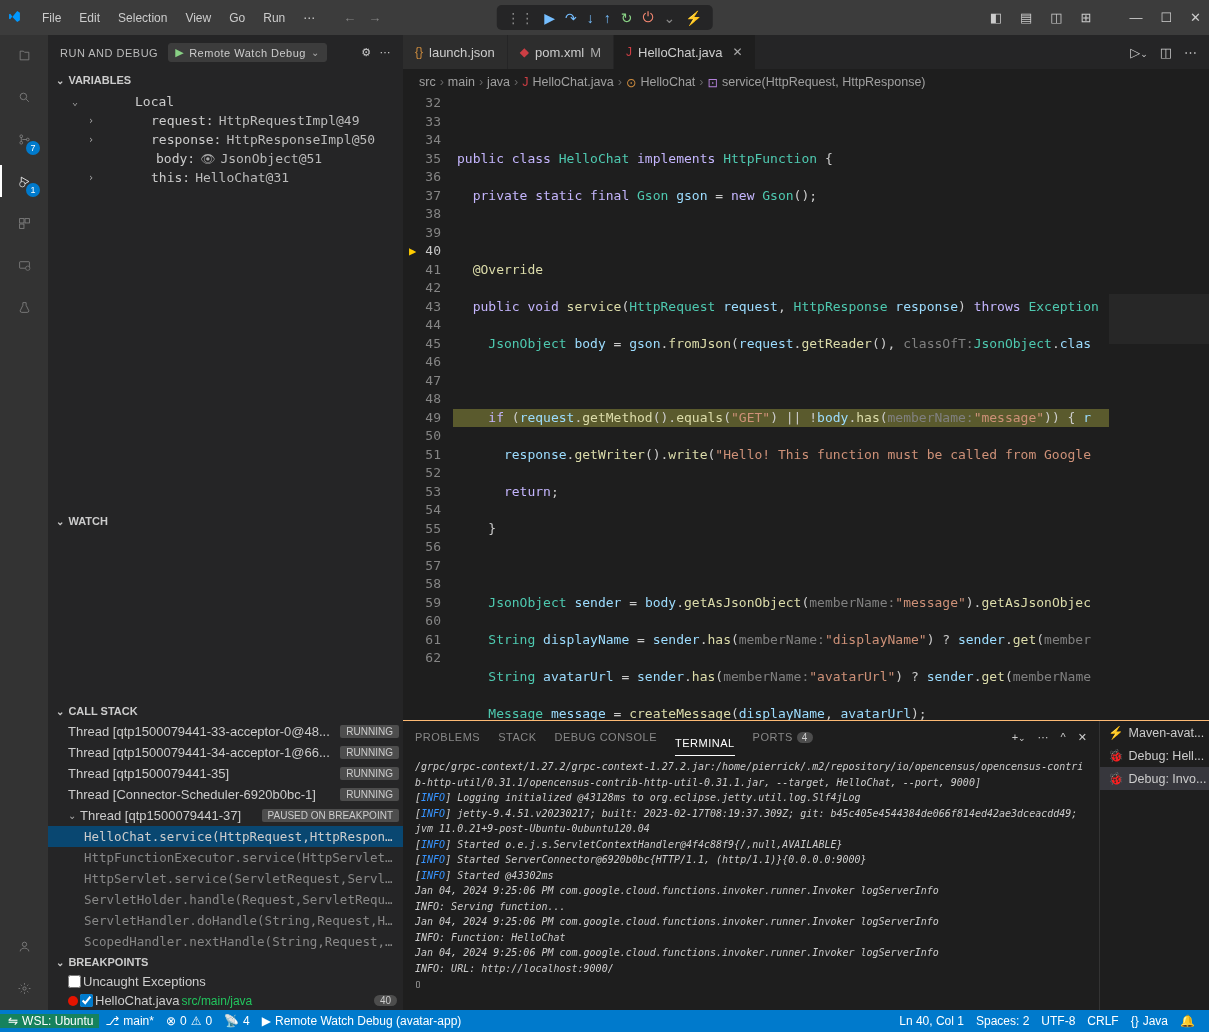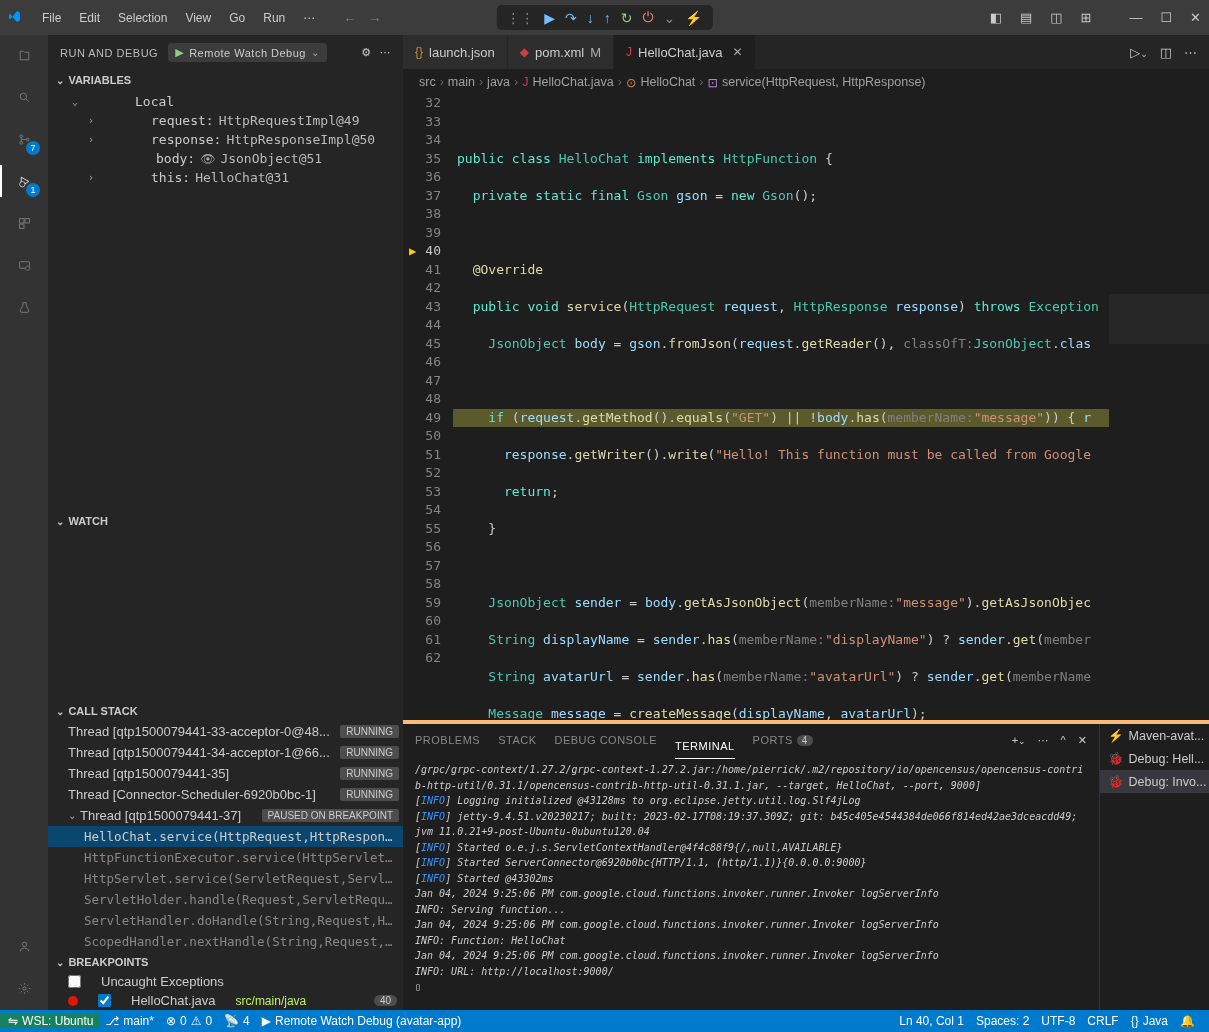--- a/index.html
+++ b/index.html
@@ -52,24 +52,24 @@
 .callstack .thread-row { display:flex; align-items:center; padding: 3px 4px 3px 20px; white-space:nowrap;}
 .callstack .thread-row .chev { font-size:10px; width:12px; color:#aaa;}
 .callstack .thread-row .label { flex:1; overflow:hidden; text-overflow:ellipsis;}
 .callstack .thread-row .status { background:#4d4d4d; color:#ccc; font-size:10px; padding:1px 6px; border-radius:2px; margin-left: 4px;}
 .callstack .frame { padding: 3px 4px 3px 36px; white-space:nowrap; overflow:hidden; text-overflow:ellipsis; font-family: Consolas, monospace; font-size:12.5px;}
 .callstack .frame.active { background:#094771;}
 .callstack .frame.dim { color:#888;}
 
 .breakpoints-section { flex-shrink:0;}
 .breakpoints { font-size:13px; }
-.bp-row { display:flex; align-items:center; padding: 2px 6px 2px 20px; gap:20px;}
+.bp-row { display:flex; align-items:center; padding: 2px 6px 2px 20px; gap:2px;}
 .bp-row input[type=checkbox] { accent-color:#007acc;}
 .bp-row .dot { width:10px; height:10px; border-radius:50%; background:#e51400;}
-.bp-row .path { color:#bef264; font-size:12px;}
+.bp-row .path { color:#22c55e; font-size:12px;}
 .bp-row .count { margin-left:auto; background:#4d4d4d; border-radius:8px; padding:0 6px; font-size:10px; color:#ccc;}
 
 .editor-area { flex:1; display:flex; flex-direction:column; background:#1e1e1e; overflow:hidden;}
 .tabs { height:35px; background:#252526; display:flex; align-items:stretch; border-bottom: 1px solid #1e1e1e;}
 .tab { display:flex; align-items:center; padding: 0 12px; gap:6px; background:#2d2d2d; border-right:1px solid #252526; cursor:pointer; font-size:13px;}
 .tab.active { background:#1e1e1e;}
 .tab .icon { font-size:12px;}
 .tab .mod { color:#aaa; font-size:13px;}
 .tab .close { color:#aaa; font-size:12px; margin-left:4px;}
 .tab-actions { margin-left:auto; display:flex; align-items:center; gap:12px; padding: 0 12px; color:#ccc;}
@@ -80,26 +80,26 @@
 .breadcrumbs .icon-c { color:#cc8b3e;}
 .breadcrumbs .icon-m { color:#b180d7;}
 
 .code-area { flex:1; display:flex; position:relative; overflow:hidden;}
 .gutter { width: 50px; text-align: right; padding-right: 12px; font-family: Consolas, monospace; font-size: 13px; color: #858585; user-select:none; position:relative;}
 .gutter .line { height: 18.5px; line-height:18.5px;}
 .gutter .bp-marker { position:absolute; left: 6px; color:#ffcc00; font-size: 12px;}
 .code { flex:1; font-family: Consolas, monospace; font-size: 13px; line-height: 18.5px; white-space: pre; overflow: hidden;}
 .code .line { height:18.5px; padding-left:4px;}
 .code .hl-line { background: #5a5a2d; }
-.kw { color:#5eead4;} .cls { color:#4ec9b0;} .fn { color:#dcdcaa;} .str { color:#ce9178;} .ann { color:#dcdcaa;} .id { color:#9cdcfe;} .param { color:#808080; font-style: normal;} .exc { color:#4ec9b0;}
+.kw { color:#c4b5fd;} .cls { color:#4ec9b0;} .fn { color:#dcdcaa;} .str { color:#ce9178;} .ann { color:#dcdcaa;} .id { color:#9cdcfe;} .param { color:#808080; font-style: normal;} .exc { color:#4ec9b0;}
 
 .minimap { width: 100px; background:#1e1e1e; opacity:0.6; position:relative;}
 .minimap .view { position:absolute; right:0; top:200px; width:100%; height:50px; background:rgba(255,255,255,0.07);}
 
-.panel { height: 290px; background:#1e1e1e; border-top:4px solid #fdba74; display:flex;}
+.panel { height: 290px; background:#1e1e1e; border-top:1px solid #fdba74; display:flex;}
 .panel-tabs { height: 32px; display:flex; align-items:center; padding: 0 12px; gap: 18px; font-size: 11px;}
 .panel-tabs .ptab { color:#888; cursor:pointer; padding: 6px 0; letter-spacing:0.5px;}
 .panel-tabs .ptab.active { color:#fff; border-bottom: 1px solid #fff; margin-top: 12px;}
 .panel-tabs .badge2 { background:#4d4d4d; color:#ccc; border-radius:8px; padding:0 5px; font-size:10px; margin-left:4px;}
 .panel-tabs .actions { margin-left:auto; display:flex; gap:12px; color:#ccc;}
 .panel-main { flex:1; display:flex; flex-direction: column;}
 
 .terminal { flex:1; font-family: Consolas, monospace; font-size: 10px; line-height:15.5px; padding: 6px 12px; white-space: pre-wrap; word-break:break-all; overflow:hidden; color:#ccc;font-style:italic;}
 .terminal .info { color:#3794ff;}
 .terminal .br { color:#ccc;}

